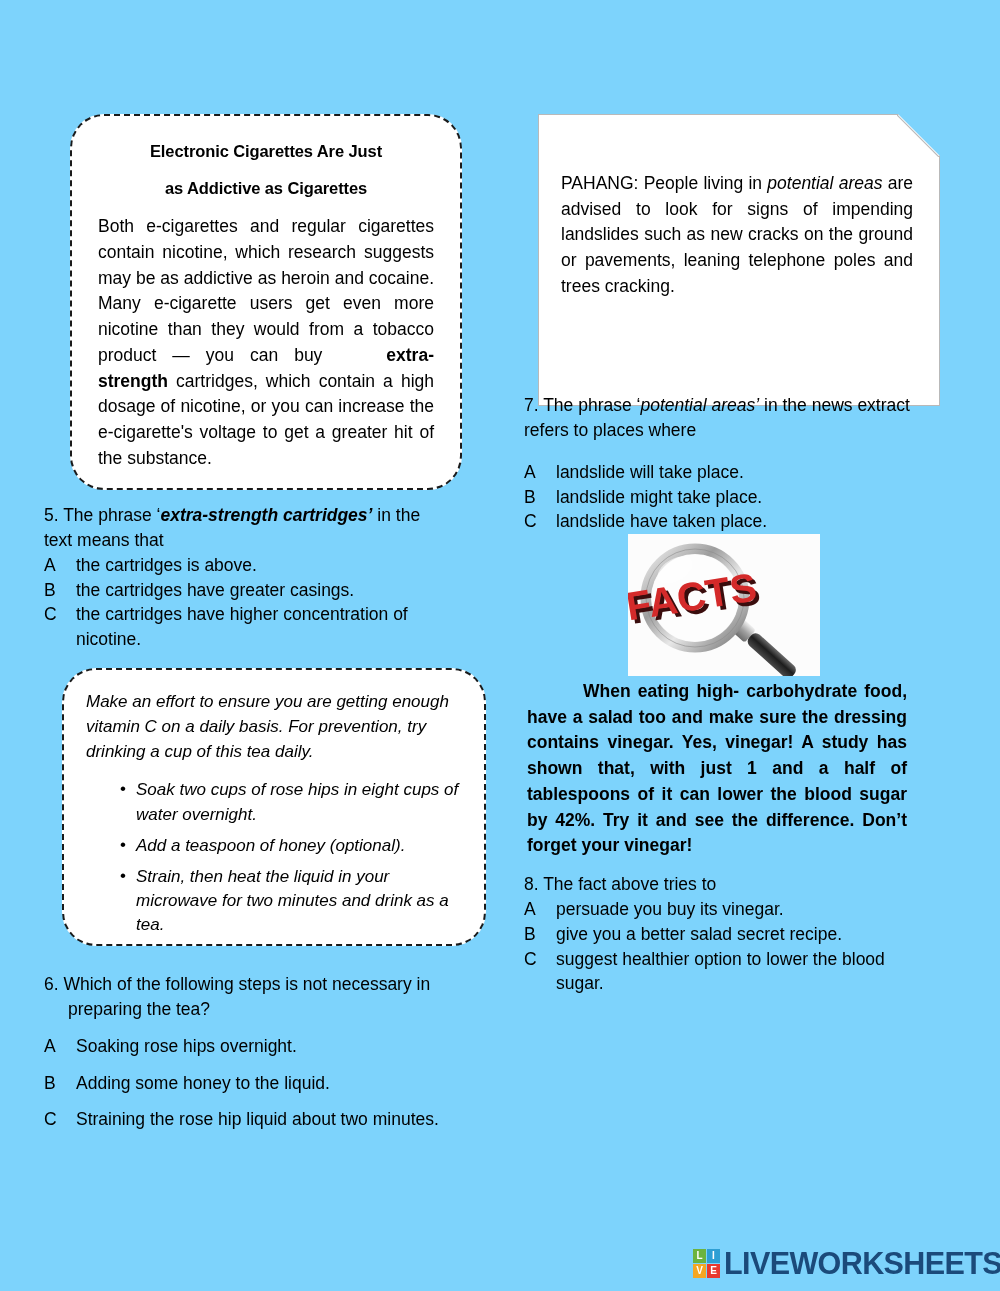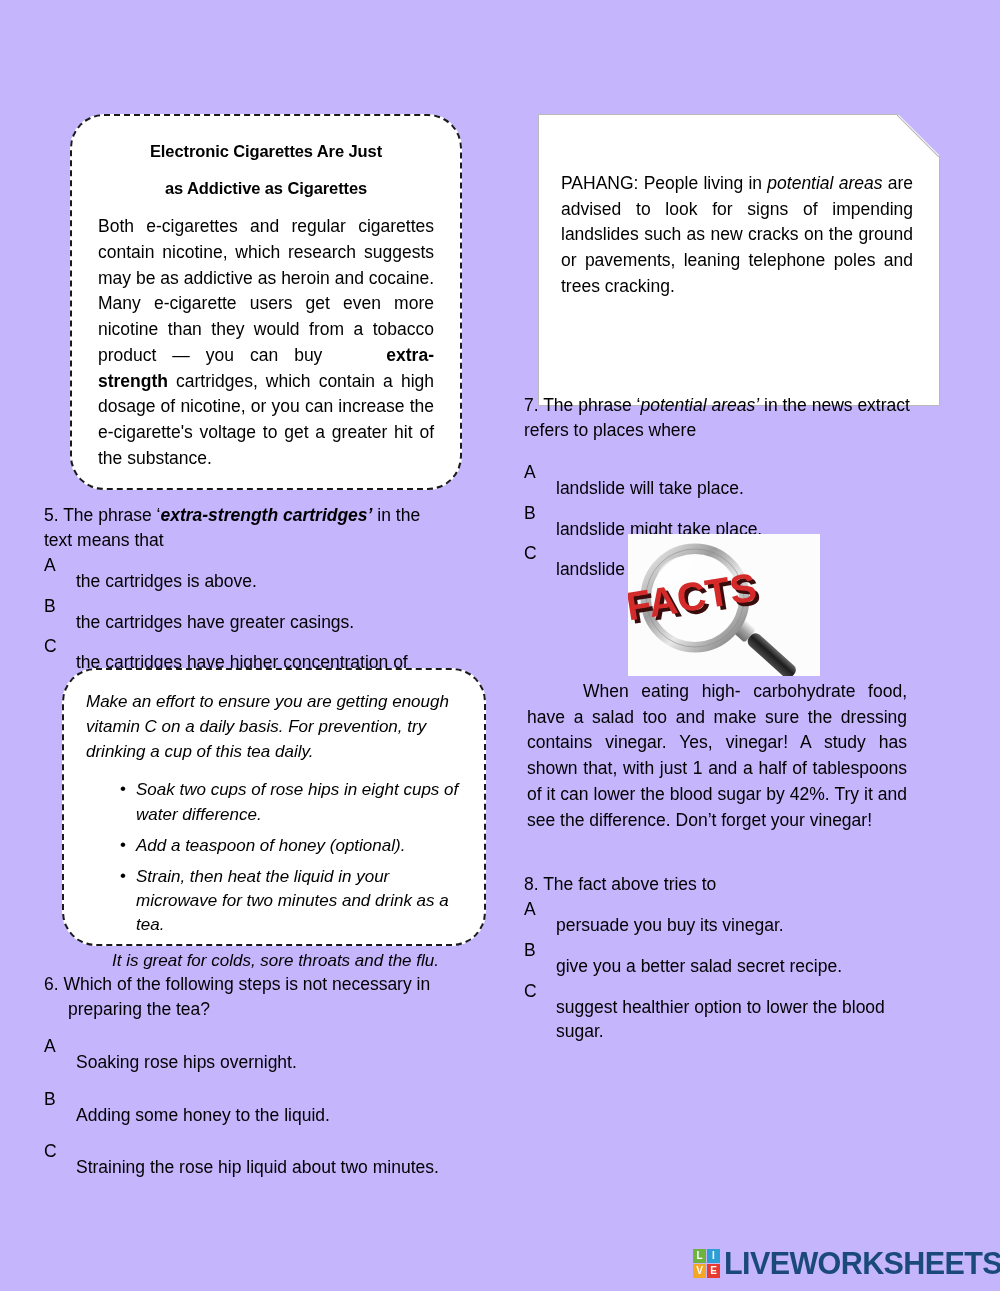--- a/index.html
+++ b/index.html
@@ -8,21 +8,21 @@
     background: #ffffff;
   }
   body {
     font-family: "Liberation Sans", sans-serif;
     color: #000000;
   }
   #page {
     position: relative;
     width: 1000px;
     height: 1291px;
-    background: #c4b5fd;
+    background: #7dd3fc;
     overflow: hidden;
   }
 
   
   .dashed-box {
     border: 2px dashed #1a1a1a;
     border-radius: 34px;
     background: #ffffff;
     box-sizing: border-box;
   }
@@ -81,21 +81,21 @@
 
   .opt-row {
     display: flex;
     font-size: 17.5px;
     line-height: 1.42;
   }
   .opt-letter {
     width: 32px;
     flex: 0 0 32px;
   }
-  .opt-text { flex: 1 1 auto; margin-top: 16px; }
+  .opt-text { flex: 1 1 auto; }
 
   .tea-body {
     font-size: 17px;
     line-height: 1.46;
     font-style: italic;
   }
   .tea-list {
     margin: 14px 0 0 0;
     padding: 0 0 0 34px;
     list-style: none;
@@ -196,25 +196,24 @@
     </div>
     <div class="opt-row">
       <span class="opt-letter">C</span>
       <span class="opt-text">the cartridges have higher concentration of nicotine.</span>
     </div>
   </div>
 
   <div class="dashed-box" style="position:absolute;left:62px;top:668px;width:424px;height:278px;padding:20px 22px 14px 22px;">
     <div class="tea-body">Make an effort to ensure you are getting enough vitamin C on a daily basis. For prevention, try drinking a cup of this tea daily.</div>
     <ul class="tea-list">
-      <li>Soak two cups of rose hips in eight cups of water difference.</li>
+      <li>Soak two cups of rose hips in eight cups of water overnight.</li>
       <li>Add a teaspoon of honey (optional).</li>
       <li>Strain, then heat the liquid in your microwave for two minutes and drink as a tea.</li>
     </ul>
-    <div class="tea-closing">It is great for colds, sore throats and the flu.</div>
   </div>
 
   <div style="position:absolute;left:44px;top:952px;width:430px;">
     <div class="question" style="text-indent:0;padding-left:24px;margin-top:20px;"><span style="margin-left:-24px;">6.</span><span> Which of the following steps is not necessary in preparing the tea?</span></div>
     <div class="opt-row" style="margin-top:12px;">
       <span class="opt-letter">A</span>
       <span class="opt-text">Soaking rose hips overnight.</span>
     </div>
     <div class="opt-row" style="margin-top:12px;">
       <span class="opt-letter">B</span>
@@ -283,21 +282,21 @@
 
       <g transform="rotate(-9 67 66)">
         <text x="67" y="80" text-anchor="middle" font-family="'Liberation Sans', sans-serif" font-size="40" font-weight="bold" fill="#3a0d0d">FACTS</text>
         <text x="64" y="76" text-anchor="middle" font-family="'Liberation Sans', sans-serif" font-size="40" font-weight="bold" fill="#d42a2a">FACTS</text>
       </g>
 
       <ellipse cx="47" cy="36" rx="19" ry="11" fill="#ffffff" opacity="0.55" transform="rotate(-30 47 36)"></ellipse>
     </svg>
   </div>
 
-  <div style="position:absolute;left:527px;top:679px;width:380px;">
+  <div style="position:absolute;left:527px;top:679px;width:380px;font-weight:bold;">
     <div class="fact-body"><span class="indent"></span><span>When eating high- carbohydrate food, have a salad too and make sure the dressing contains vinegar. Yes, vinegar! A study has shown that, with just 1 and a half of tablespoons of it can lower the blood sugar by 42%. Try it and see the difference. Don’t forget your vinegar!</span></div>
   </div>
 
   <div style="position:absolute;left:524px;top:872px;width:400px;">
     <div class="question"><span>8.</span><span> The fact above tries to</span></div>
     <div class="opt-row">
       <span class="opt-letter">A</span>
       <span class="opt-text">persuade you buy its vinegar.</span>
     </div>
     <div class="opt-row">

